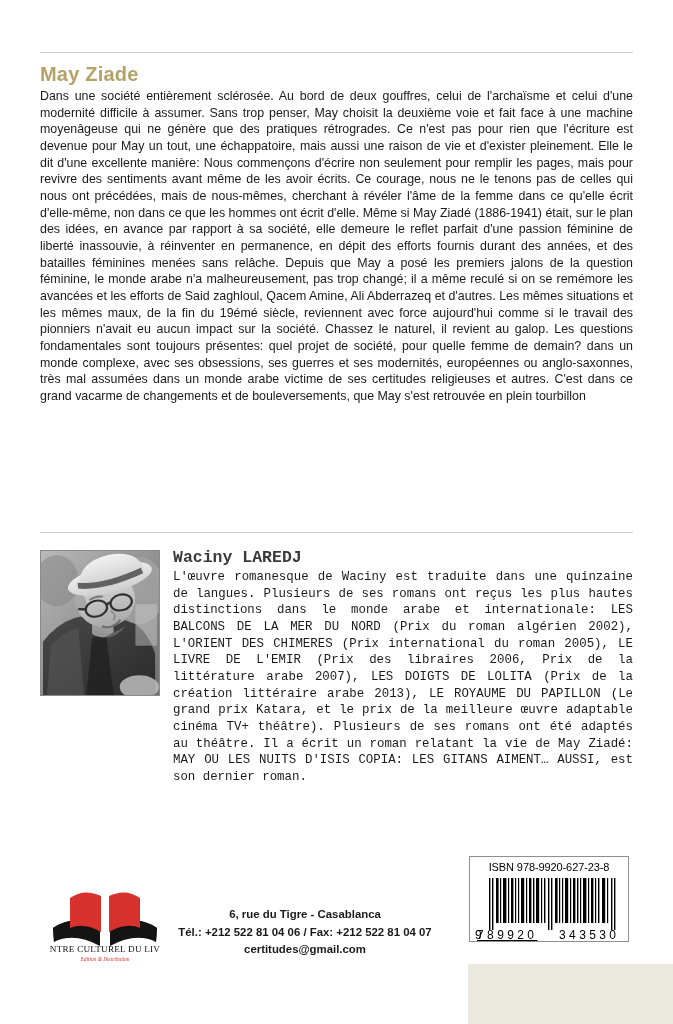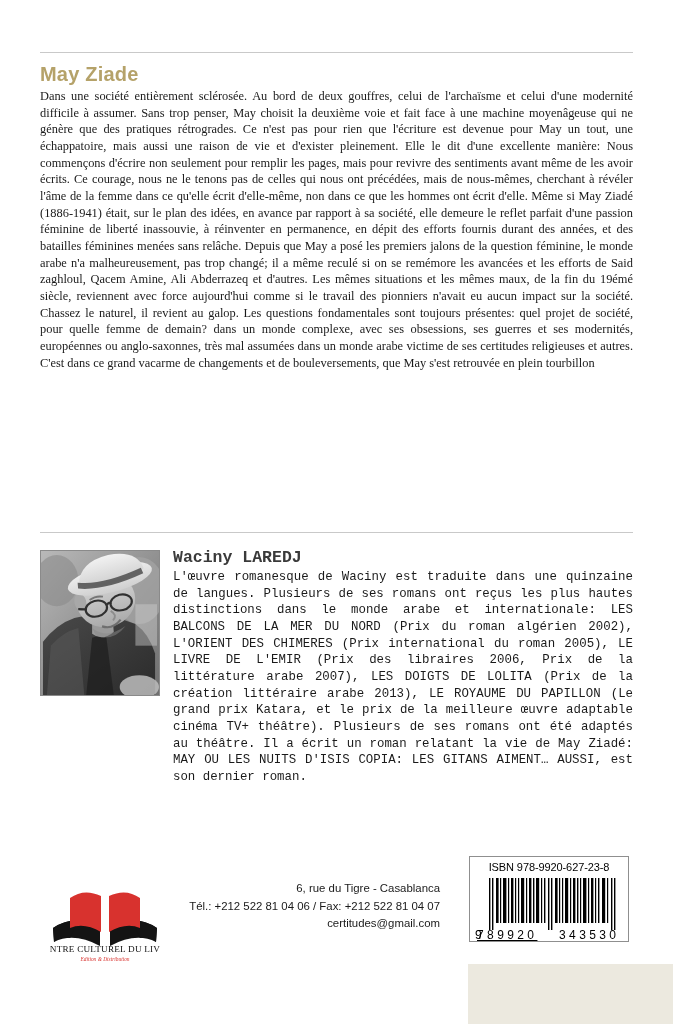--- a/index.html
+++ b/index.html
@@ -50,21 +50,20 @@
     line-height: 1.1;
   }
   .blurb-text {
     font-size: 12.4px;
     line-height: 1.345;
     text-align: justify;
     text-justify: inter-word;
     color: #1a1a1a;
     margin: 0;
     hyphens: none;
-    font-family: Liberation Serif, serif;
   }
 
   
   .author-block {
     position: absolute;
     left: 40px;
     top: 549px;
     width: 593px;
   }
   .author-photo {
@@ -114,26 +113,26 @@
     left: 10px;
     top: 2px;
     width: 110px;
     height: 88px;
   }
   .publisher-logo svg { display: block; width: 100%; height: 100%; }
 
   .contact {
     position: absolute;
     left: 130px;
-    top: 6px;
+    top: 32px;
     width: 270px;
-    text-align: right;
+    text-align: center;
     font-size: 11.4px;
     line-height: 1.55;
-    font-weight: normal;
+    font-weight: bold;
     color: #1a1a1a;
   }
 
   
   .barcode-box {
     position: absolute;
     left: 469px;
     top: 856px;
     width: 160px;
     height: 86px;

